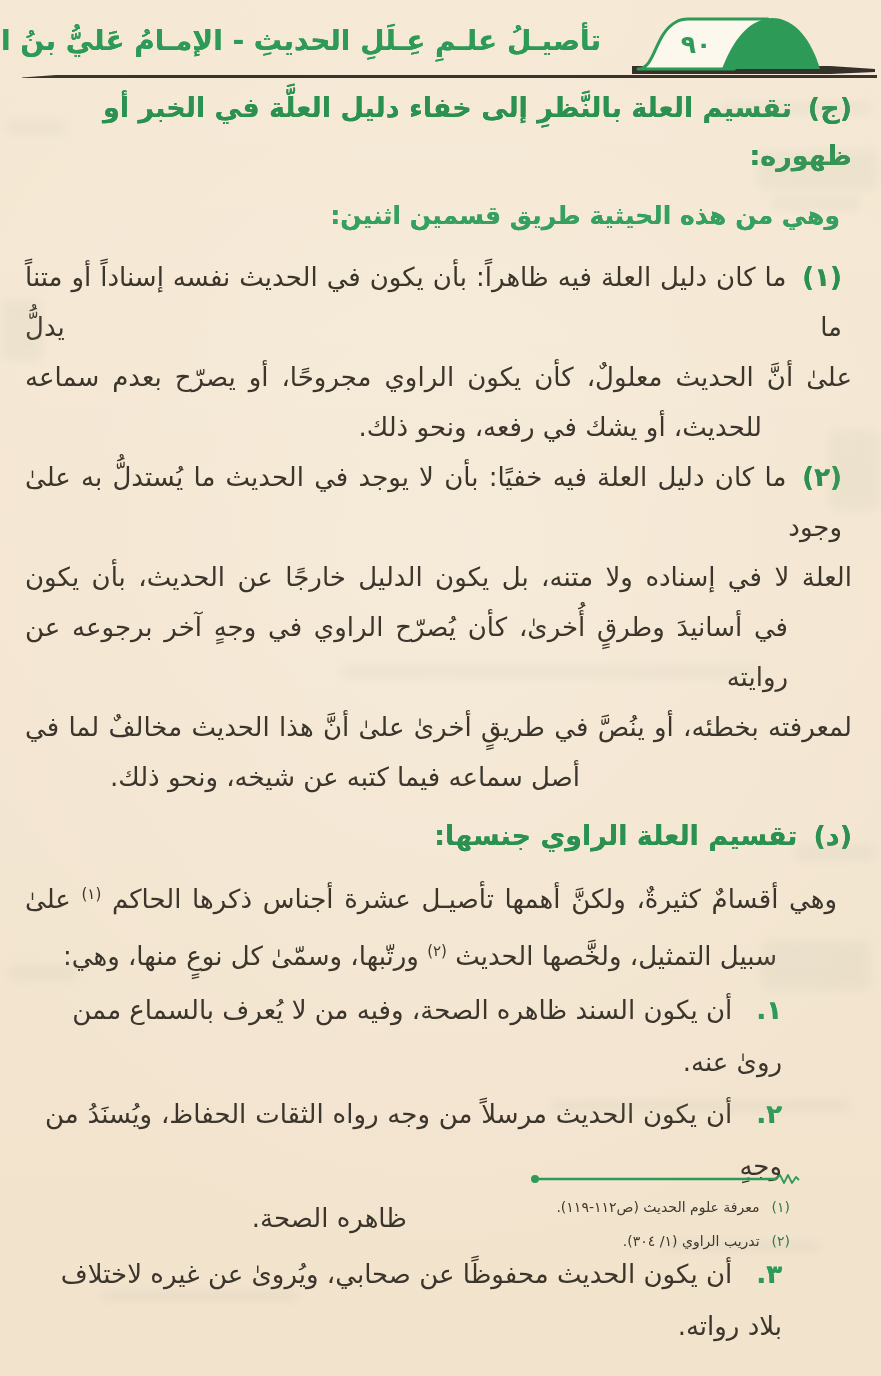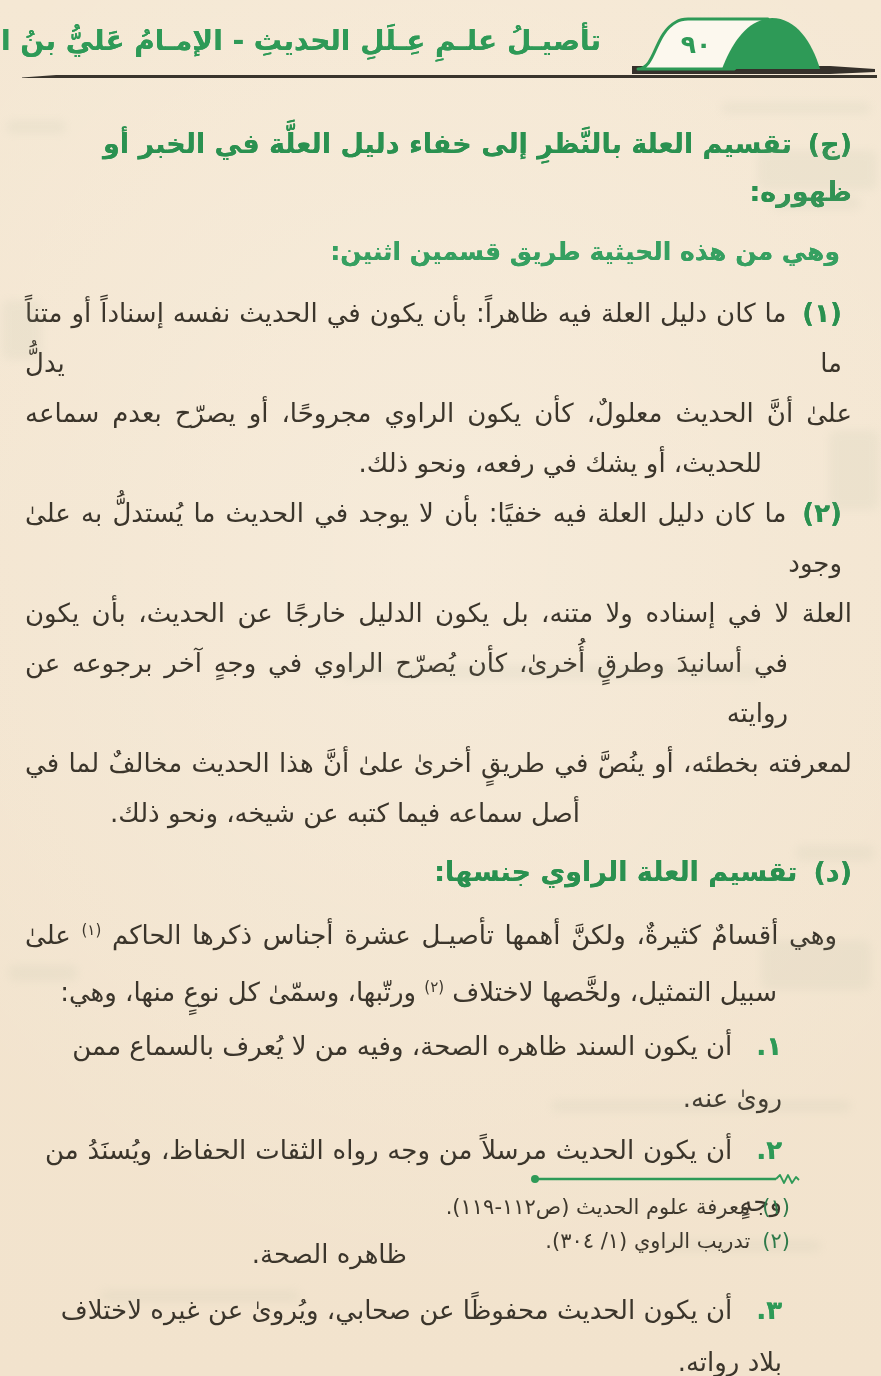--- a/index.html
+++ b/index.html
@@ -36,21 +36,21 @@
   .line{direction:rtl;font-size:26px;line-height:50px;text-align:right;}
   .jst{text-align:justify;text-align-last:justify;}
   .heading{font-size:27px;line-height:48px;font-weight:800;color:#2a9150;text-align:right;text-shadow:0 0 .4px #2a9150;}
   .marker{color:#2a9150;font-weight:800;margin-left:16px;text-shadow:0 0 .4px #2a9150;}
   .intro{font-size:25px;line-height:40px;font-weight:800;color:#36a061;text-align:right;padding-right:12px;margin-top:16px;text-shadow:0 0 .4px #36a061;}
   .sup{font-size:15px;vertical-align:9px;letter-spacing:-1px;}
   .num{color:#2e9a57;font-weight:800;margin-left:24px;text-shadow:0 0 .4px #2e9a57;}
   
   .sep{position:absolute;top:1172px;left:530px;width:272px;height:14px;}
   .footnotes{position:absolute;top:1190px;right:91px;left:25px;}
-  .fn{direction:rtl;font-size:21px;line-height:34px;text-align:right;color:#3e382d;}
+  .fn{direction:rtl;font-size:14px;line-height:34px;text-align:right;color:#3e382d;}
   .fn-marker{color:#2f7a4a;margin-left:12px;}
   
   .ghost{position:absolute;background:#a9b49a;opacity:.10;filter:blur(4px);border-radius:8px;pointer-events:none;}
 </style>
 </head>
 <body>
 
 <div class="page">
 
   <div class="ghost" style="top:102px;right:10px;width:150px;height:12px"></div>
@@ -75,21 +75,21 @@
 
       <path d="M8 63 C26 62 24 28 46 16 Q51 13 58 13 L138 13 C126 19 122 50 104 63 Z" fill="#fcf8ee" stroke="#2e9a57" stroke-width="3" stroke-linejoin="round"></path>
 
       <path d="M92 63 C102 36 118 13 142 12 C166 12 182 36 190 63 Z" fill="#2e9a57"></path>
 
       <text x="66" y="47" text-anchor="middle" font-family="DejaVu Sans, sans-serif" font-size="25" font-weight="bold" fill="#2e9a57">٩٠</text>
     </svg>
     <div class="header-rule"></div>
   </div>
 
-  <div class="heading" style="margin-top:36px">
+  <div class="heading" style="">
     <span class="marker">(ج)</span><span>تقسيم العلة بالنَّظرِ إلى خفاء دليل العلَّة في الخبر أو ظهوره:</span>
   </div>
 
   <div class="intro">وهي من هذه الحيثية طريق قسمين اثنين:</div>
 
   <div style="margin-top:16px">
     <div class="line jst" style="padding-right:10px">
       <span class="marker">(١)</span><span>ما كان دليل العلة فيه ظاهراً: بأن يكون في الحديث نفسه إسناداً أو متناً ما يدلُّ</span>
     </div>
     <div class="line jst">علىٰ أنَّ الحديث معلولٌ، كأن يكون الراوي مجروحًا، أو يصرّح بعدم سماعه</div>
@@ -110,21 +110,21 @@
     <span class="marker">(د)</span><span>تقسيم العلة الراوي جنسها:</span>
   </div>
 
   <div style="margin-top:8px">
     <div class="line jst" style="line-height:52px;padding-right:15px">
       <span>وهي أقسامٌ كثيرةٌ، ولكنَّ أهمها تأصيـل عشرة أجناس ذكرها الحاكم</span>
       <span class="sup">(١)</span>
       <span>علىٰ</span>
     </div>
     <div class="line" style="line-height:52px;padding-right:75px">
-      <span>سبيل التمثيل، ولخَّصها لاختلاف</span>
+      <span>سبيل التمثيل، ولخَّصها الحديث</span>
       <span class="sup">(٢)</span>
       <span>ورتّبها، وسمّىٰ كل نوعٍ منها، وهي:</span>
     </div>
   </div>
 
   <div style="margin-top:2px">
     <div>
       <div class="line" style="line-height:52px;padding-right:70px">
         <span class="num">١.</span><span>أن يكون السند ظاهره الصحة، وفيه من لا يُعرف بالسماع ممن روىٰ عنه.</span>
       </div>

